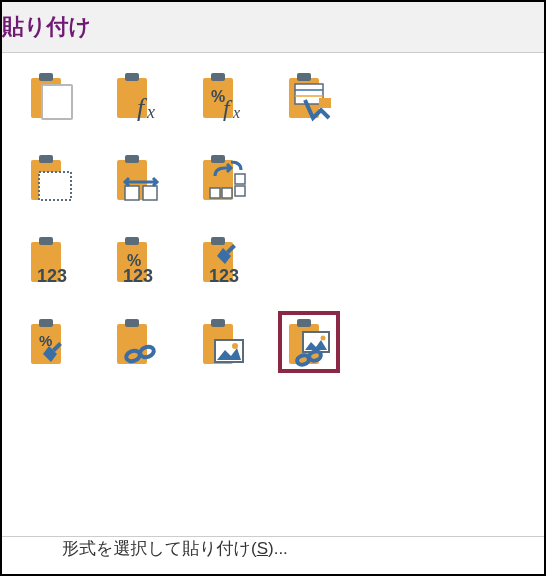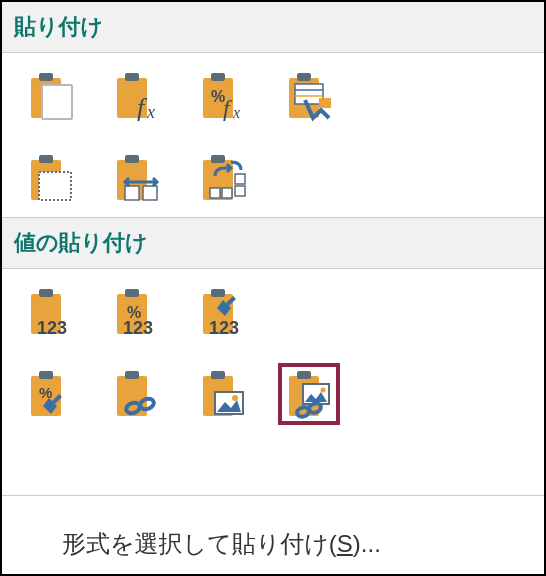--- a/index.html
+++ b/index.html
@@ -12,24 +12,24 @@
   .panel {
     width: 546px;
     height: 576px;
     border: 2px solid #000;
     background: #fff;
     display: flex;
     flex-direction: column;
   }
   .section-header {
     background: #f1f1f1;
-    padding: 10px 12px;
+    padding: 10px 0;
     font-size: 22px;
     font-weight: bold;
-    color: #0f766e;
+    color: #701a75;
     border-bottom: 1px solid #ccc;
     border-top: 1px solid #ccc;
   }
   .section-header:first-child { border-top: none; }
   .icon-row {
     display: flex;
     flex-wrap: wrap;
     gap: 28px;
     padding: 14px 20px 10px;
     align-items: center;
@@ -39,22 +39,22 @@
     display:flex; align-items:center; justify-content:center;
     cursor: pointer;
     position: relative;
   }
   .icon-btn.highlighted {
     outline: 4px solid #8a2846;
     outline-offset: -2px;
   }
   svg { display:block; }
   .footer {
-    padding: 32px 20px 14px 60px;
-    font-size: 24px;
+    padding: 0 20px 14px 60px;
+    font-size: 17px;
     color: #333;
     border-top: 1px solid #ccc;
     margin-top: auto;
   }
   .footer .uline { text-decoration: underline; }
 </style>
 </head>
 <body>
 
 <div class="panel">
@@ -128,21 +128,20 @@
         <rect x="13" y="36" width="10" height="10" fill="#fff" stroke="#5a6b7a" stroke-width="1.5"></rect>
         <rect x="25" y="36" width="10" height="10" fill="#fff" stroke="#5a6b7a" stroke-width="1.5"></rect>
         <rect x="38" y="22" width="10" height="10" fill="#fff" stroke="#5a6b7a" stroke-width="1.5"></rect>
         <rect x="38" y="34" width="10" height="10" fill="#fff" stroke="#5a6b7a" stroke-width="1.5"></rect>
         <path d="M 18 24 Q 18 16 28 16 L 34 16 M 30 12 L 34 16 L 30 20" fill="none" stroke="#3a6ea5" stroke-width="3"></path>
         <path d="M 44 18 Q 44 10 34 10" fill="none" stroke="#3a6ea5" stroke-width="3"></path>
       </svg>
     </div>
   </div>
 
-  <div class="section-header">値の貼り付け</div>
   <div class="icon-row">
 
     <div class="icon-btn">
       <svg width="52" height="52" viewBox="0 0 52 52">
         <rect x="6" y="8" width="30" height="40" rx="2" fill="#e8a33d"></rect>
         <rect x="14" y="3" width="14" height="8" rx="2" fill="#5a6b7a"></rect>
         <text x="12" y="48" font-size="18" font-weight="bold" fill="#3b4a57">123</text>
       </svg>
     </div>
 

